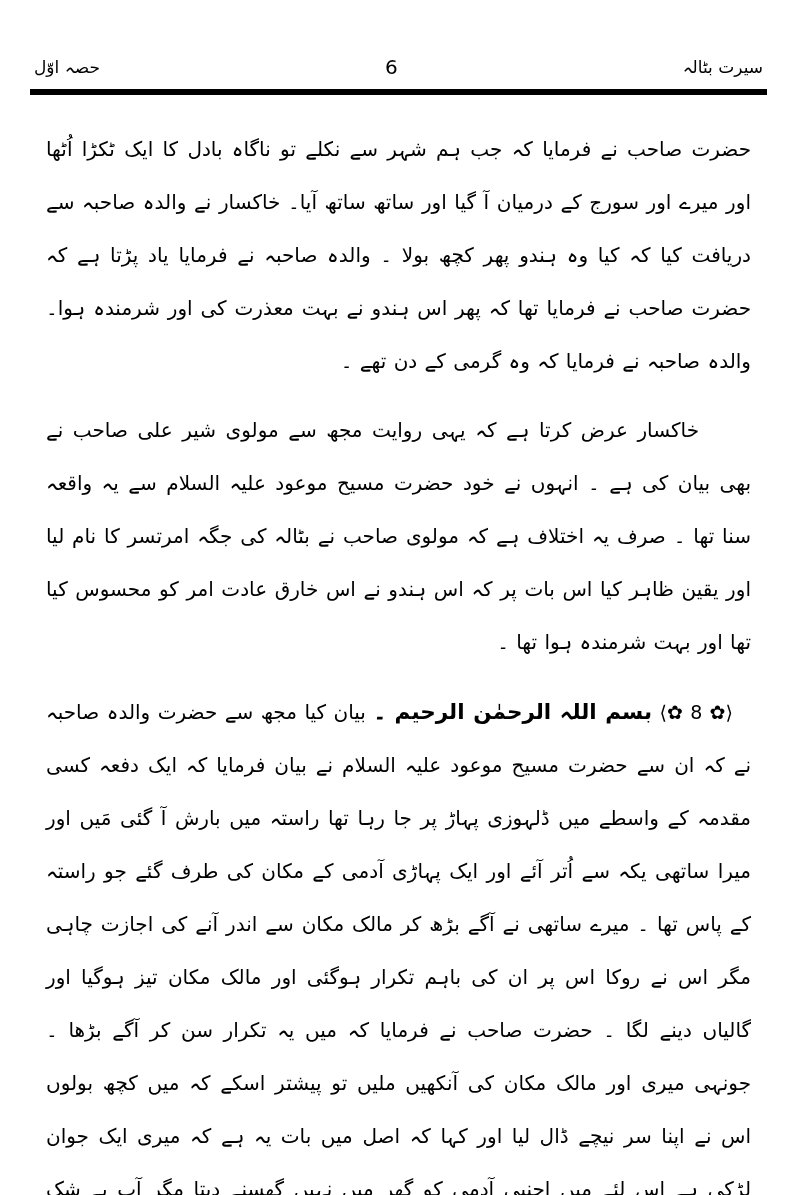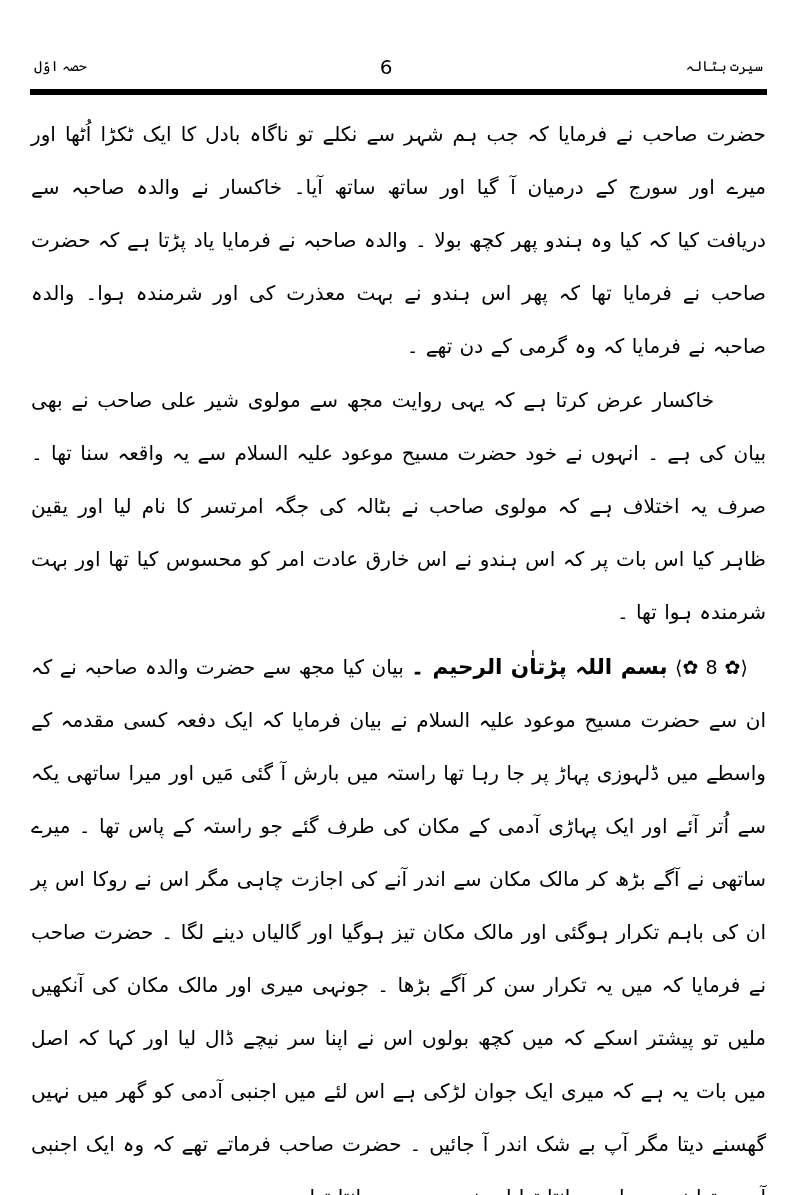--- a/index.html
+++ b/index.html
@@ -15,37 +15,37 @@
     color: #000;
     overflow: hidden;
   }
   .hdr {
     direction: rtl;
     display: flex;
     justify-content: space-between;
     align-items: flex-end;
     padding: 0 4px;
   }
-  .hdr .utitle { font-size: 14px; line-height: 26px; font-family: Liberation Serif, serif; }
+  .hdr .utitle { font-size: 17px; line-height: 26px; }
   .hdr .pgnum  { font-size: 20px; line-height: 26px; font-family: "DejaVu Sans", sans-serif; }
   .rule {
     margin-top: 9px;
     height: 3px;
     border-top: 4px solid #000;
     border-bottom: 2px solid #000;
   }
   main {
     direction: rtl;
     text-align: justify;
     font-size: 20px;
     line-height: 53px;
     padding-top: 12px;
     word-spacing: 1px;
   }
-  p { margin: 1px; padding: 0; }
+  p { margin: 16px; padding: 0; }
   .indent  { text-indent: 52px; }
   .section { text-indent: 18px; }
   .marker {
     direction: ltr;
     unicode-bidi: isolate;
     font-size: 19px;
     letter-spacing: 1px;
     white-space: nowrap;
   }
   .bismillah { font-weight: 700; font-size: 21.5px; }
@@ -68,18 +68,18 @@
     <p class="para">
       <span>حضرت صاحب نے فرمایا کہ جب ہم شہر سے نکلے تو ناگاہ بادل کا ایک ٹکڑا اُٹھا اور میرے اور سورج کے درمیان آ گیا اور ساتھ ساتھ آیا۔ خاکسار نے والدہ صاحبہ سے دریافت کیا کہ کیا وہ ہندو پھر کچھ بولا ۔ والدہ صاحبہ نے فرمایا یاد پڑتا ہے کہ حضرت صاحب نے فرمایا تھا کہ پھر اس ہندو نے بہت معذرت کی اور شرمندہ ہوا۔ والدہ صاحبہ نے فرمایا کہ وہ گرمی کے دن تھے ۔</span>
     </p>
 
     <p class="para indent">
       <span>خاکسار عرض کرتا ہے کہ یہی روایت مجھ سے مولوی شیر علی صاحب نے بھی بیان کی ہے ۔ انہوں نے خود حضرت مسیح موعود علیہ السلام سے یہ واقعہ سنا تھا ۔ صرف یہ اختلاف ہے کہ مولوی صاحب نے بٹالہ کی جگہ امرتسر کا نام لیا اور یقین ظاہر کیا اس بات پر کہ اس ہندو نے اس خارق عادت امر کو محسوس کیا تھا اور بہت شرمندہ ہوا تھا ۔</span>
     </p>
 
     <p class="para section">
       <span class="marker">⟨✿ 8 ✿⟩</span>
-      <b class="bismillah">بسم اللہ پڑتاٰن الرحیم ۔</b>
+      <b class="bismillah">بسم اللہ الرحمٰن الرحیم ۔</b>
       <span>بیان کیا مجھ سے حضرت والدہ صاحبہ نے کہ ان سے حضرت مسیح موعود علیہ السلام نے بیان فرمایا کہ ایک دفعہ کسی مقدمہ کے واسطے میں ڈلہوزی پہاڑ پر جا رہا تھا راستہ میں بارش آ گئی مَیں اور میرا ساتھی یکہ سے اُتر آئے اور ایک پہاڑی آدمی کے مکان کی طرف گئے جو راستہ کے پاس تھا ۔ میرے ساتھی نے آگے بڑھ کر مالک مکان سے اندر آنے کی اجازت چاہی مگر اس نے روکا اس پر ان کی باہم تکرار ہوگئی اور مالک مکان تیز ہوگیا اور گالیاں دینے لگا ۔ حضرت صاحب نے فرمایا کہ میں یہ تکرار سن کر آگے بڑھا ۔ جونہی میری اور مالک مکان کی آنکھیں ملیں تو پیشتر اسکے کہ میں کچھ بولوں اس نے اپنا سر نیچے ڈال لیا اور کہا کہ اصل میں بات یہ ہے کہ میری ایک جوان لڑکی ہے اس لئے میں اجنبی آدمی کو گھر میں نہیں گھسنے دیتا مگر آپ بے شک اندر آ جائیں ۔ حضرت صاحب فرماتے تھے کہ وہ ایک اجنبی آدمی تھا نہ میں اسے جانتا تھا اور نہ وہ مجھے جانتا تھا ۔</span>
     </p>
 
   </main>
 </div>
 
 </body></html>

